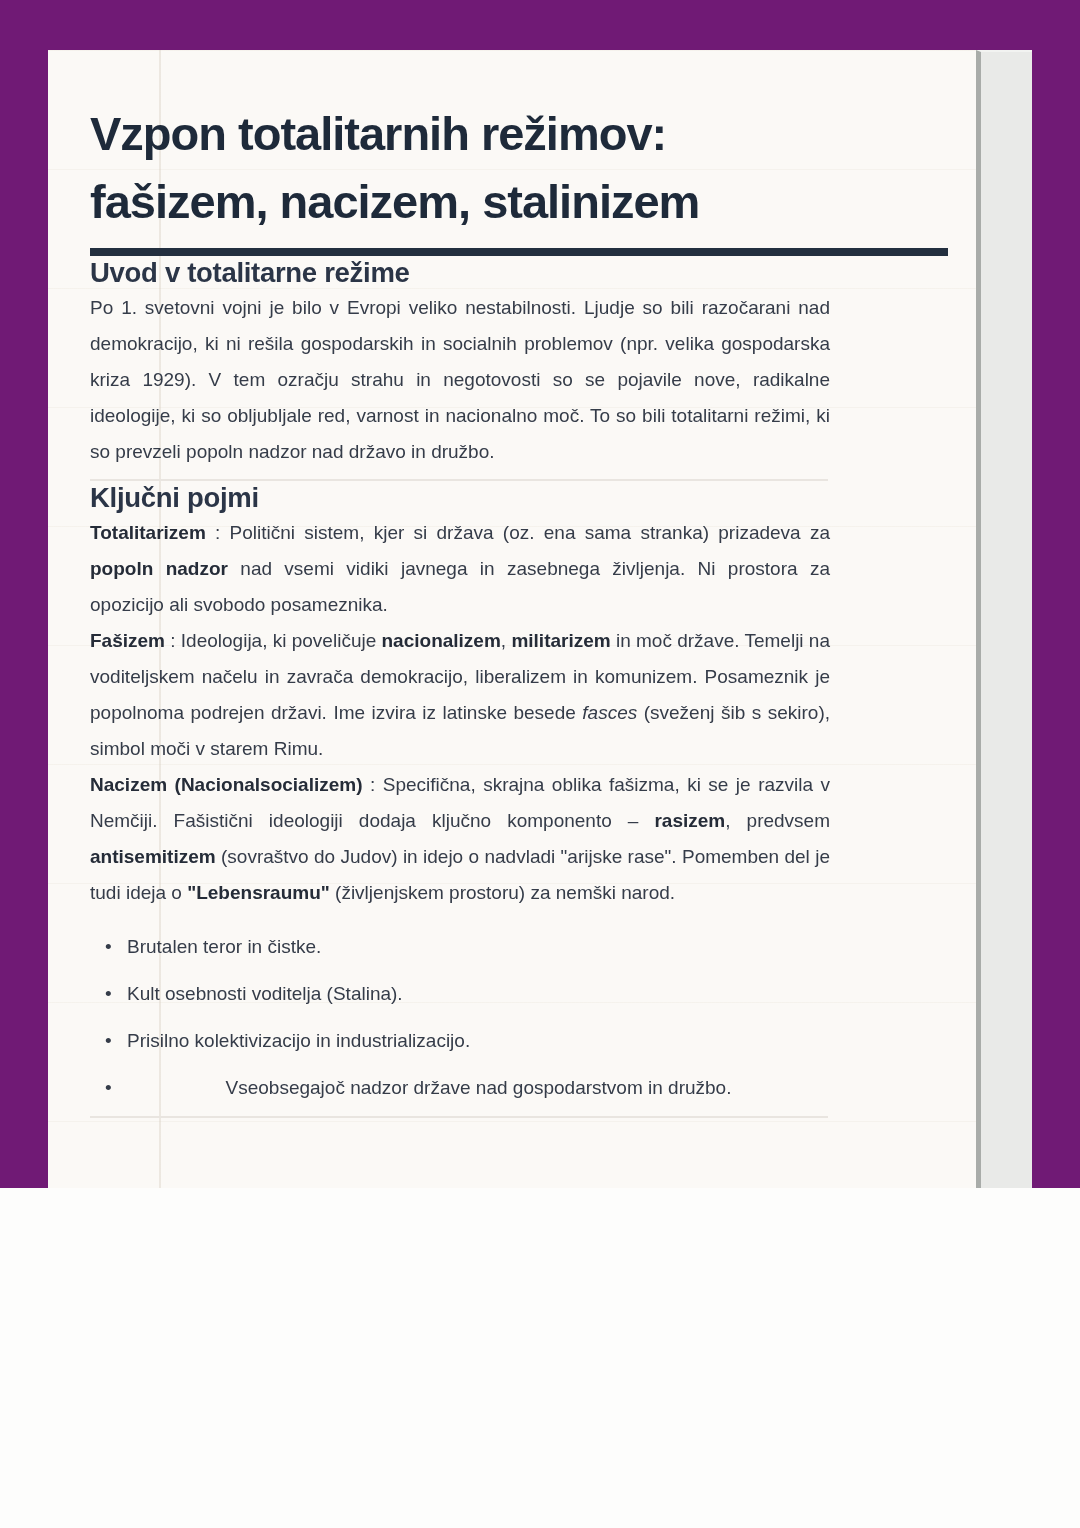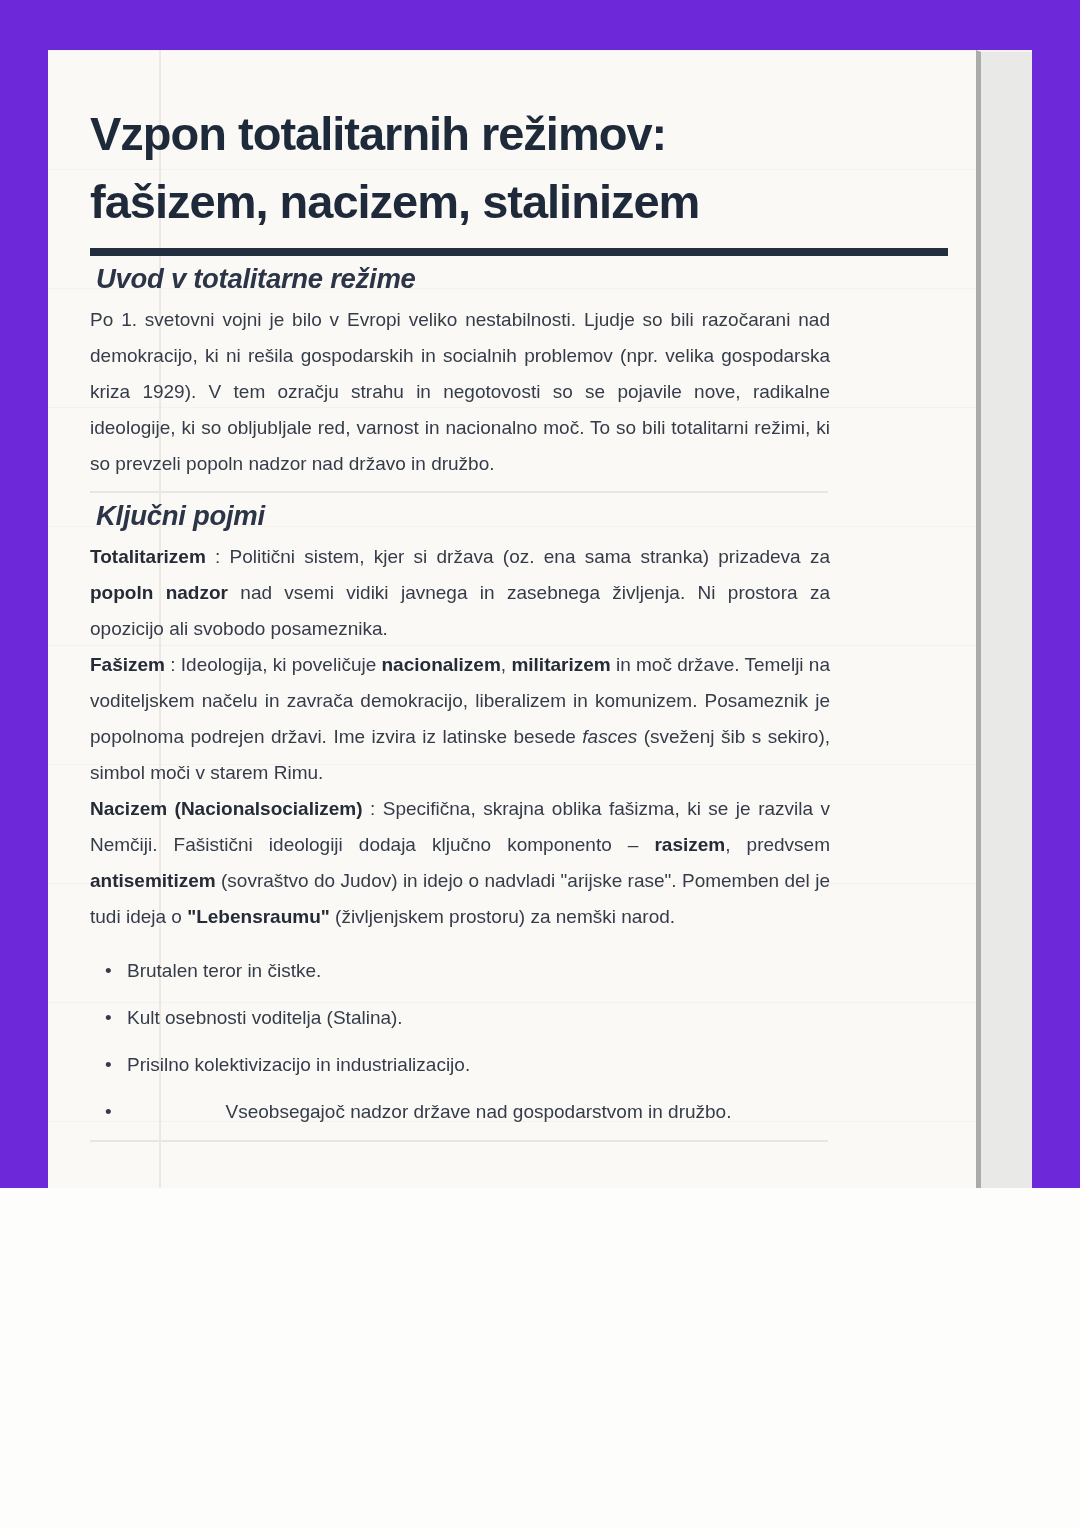--- a/index.html
+++ b/index.html
@@ -6,21 +6,21 @@
   body {
     width: 1080px; height: 1528px;
     background: #fdfdfc;
     font-family: "Liberation Sans", sans-serif;
     -webkit-font-smoothing: antialiased;
   }
   #stage {
     position: relative;
     width: 1080px; height: 1188px;
     overflow: hidden;
-    background: #6d28d9;
+    background: #701a75;
   }
   
   .page {
     position: absolute;
     left: 48px; top: 50px;
     width: 928px; height: 1425px;
     background-color: #fbf9f6;
     background-image:
       linear-gradient(to right, transparent 111px, rgba(210,200,185,0.35) 111px, rgba(210,200,185,0.35) 113px, transparent 113px),
       repeating-linear-gradient(to bottom, rgba(203,192,170,0.12) 0px, rgba(203,192,170,0.12) 1px, transparent 1px, transparent 119px);
@@ -36,25 +36,24 @@
     font-weight: 800; letter-spacing: -1px;
     color: #1e2a3a;
   }
   .title-rule {
     width: 858px; height: 8px;
     margin-top: 12px;
     background: #232f3f;
     border: none;
   }
   h2.section-heading {
-    margin: 6px;
+    margin: 0;
     font-size: 27.5px; line-height: 34px;
     font-weight: 700; letter-spacing: -0.3px;
     color: #2b3547;
-    font-style: italic;
   }
   .h2-first { margin-top: 47px; }
   .h2-second { margin-top: 49px; }
   p.body-par {
     margin: 0;
     font-size: 19px; line-height: 36px;
     color: #353c49;
     text-align: justify;
   }
   p.body-par span.b { font-weight: 700; color: #252c38; }

